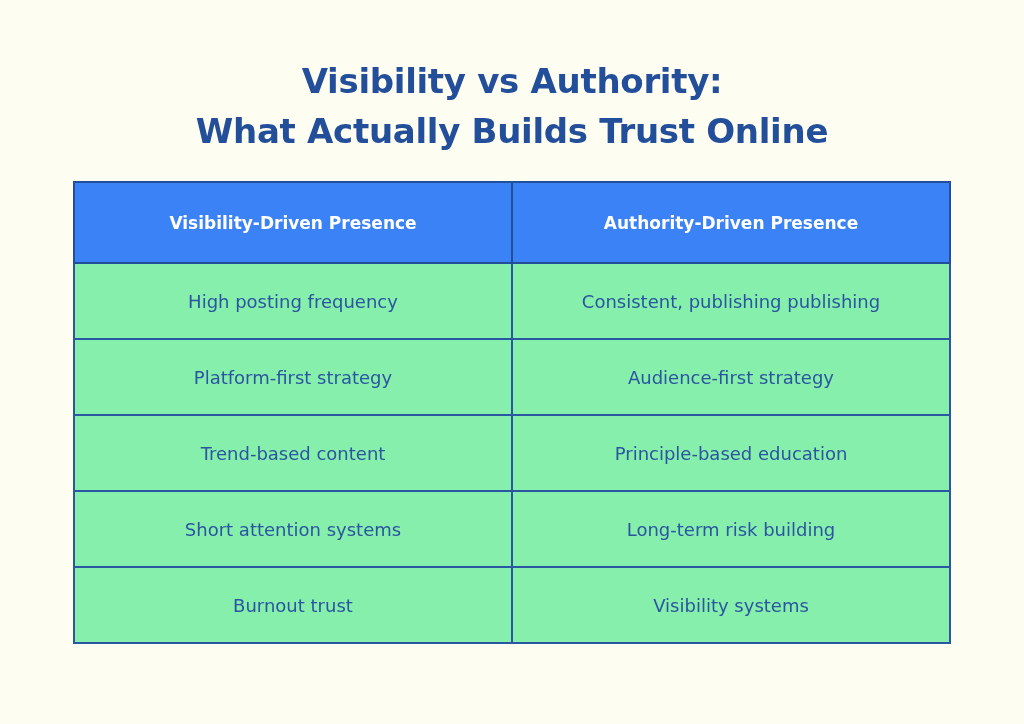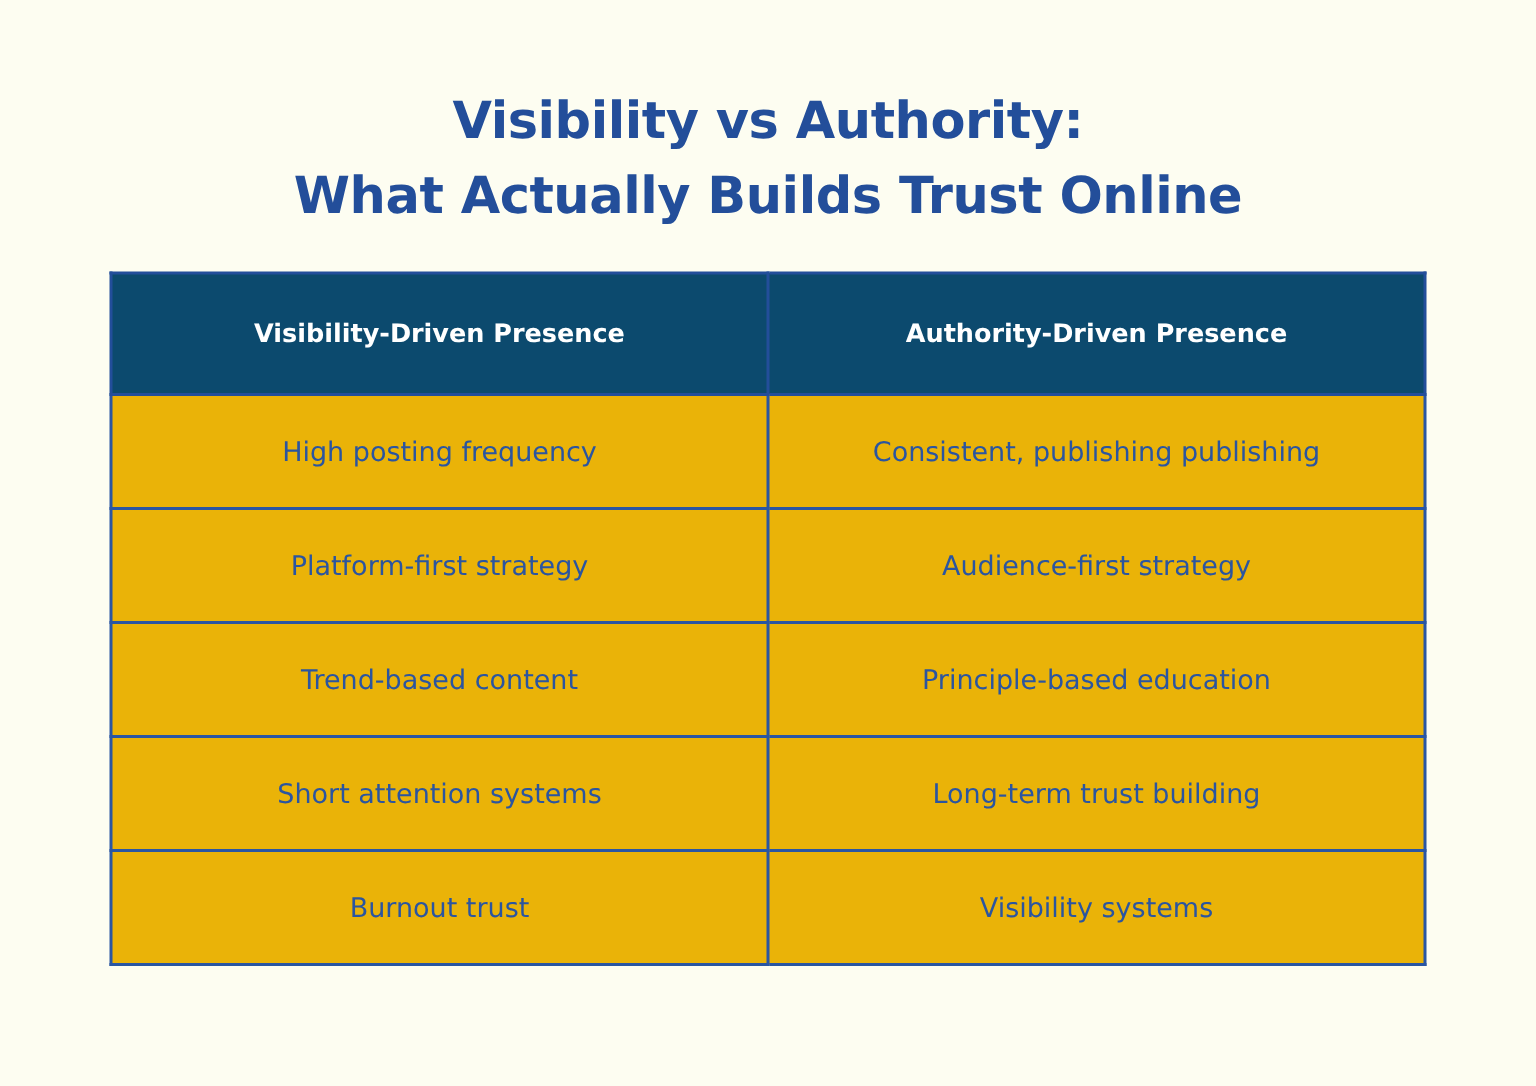--- a/index.html
+++ b/index.html
@@ -12,26 +12,26 @@
     position:absolute; left:0; top:56px; width:1024px; text-align:center;
     color:#234e9a; font-weight:bold; font-size:34px; line-height:50px;
     letter-spacing:-0.3px;
   }
   .title div { white-space:nowrap; }
   table {
     position:absolute; left:73px; top:181px; width:878px;
     border-collapse:collapse;
   }
   th {
-    background:#0c4a6e; color:#ffffff; font-weight:bold; font-size:17px;
+    background:#3b82f6; color:#ffffff; font-weight:bold; font-size:17px;
     height:79px; padding:0; width:50%; border:2px solid #234e9a;
   }
   td {
     border:2px solid #2a56a2; height:74px; padding:0; text-align:center;
-    color:#2b55a0; font-size:18px; background:#eab308;
+    color:#2b55a0; font-size:18px; background:#86efac;
   }
 </style>
 </head>
 <body>
 
 <div class="title">
   <div>Visibility vs Authority:</div>
   <div>What Actually Builds Trust Online</div>
 </div>
 
@@ -50,20 +50,20 @@
     <tr>
       <td>Platform-first strategy</td>
       <td>Audience-first strategy</td>
     </tr>
     <tr>
       <td>Trend-based content</td>
       <td>Principle-based education</td>
     </tr>
     <tr>
       <td>Short attention systems</td>
-      <td>Long-term trust building</td>
+      <td>Long-term risk building</td>
     </tr>
     <tr>
       <td>Burnout trust</td>
       <td>Visibility systems</td>
     </tr>
   </tbody>
 </table>
 
 </body></html>

